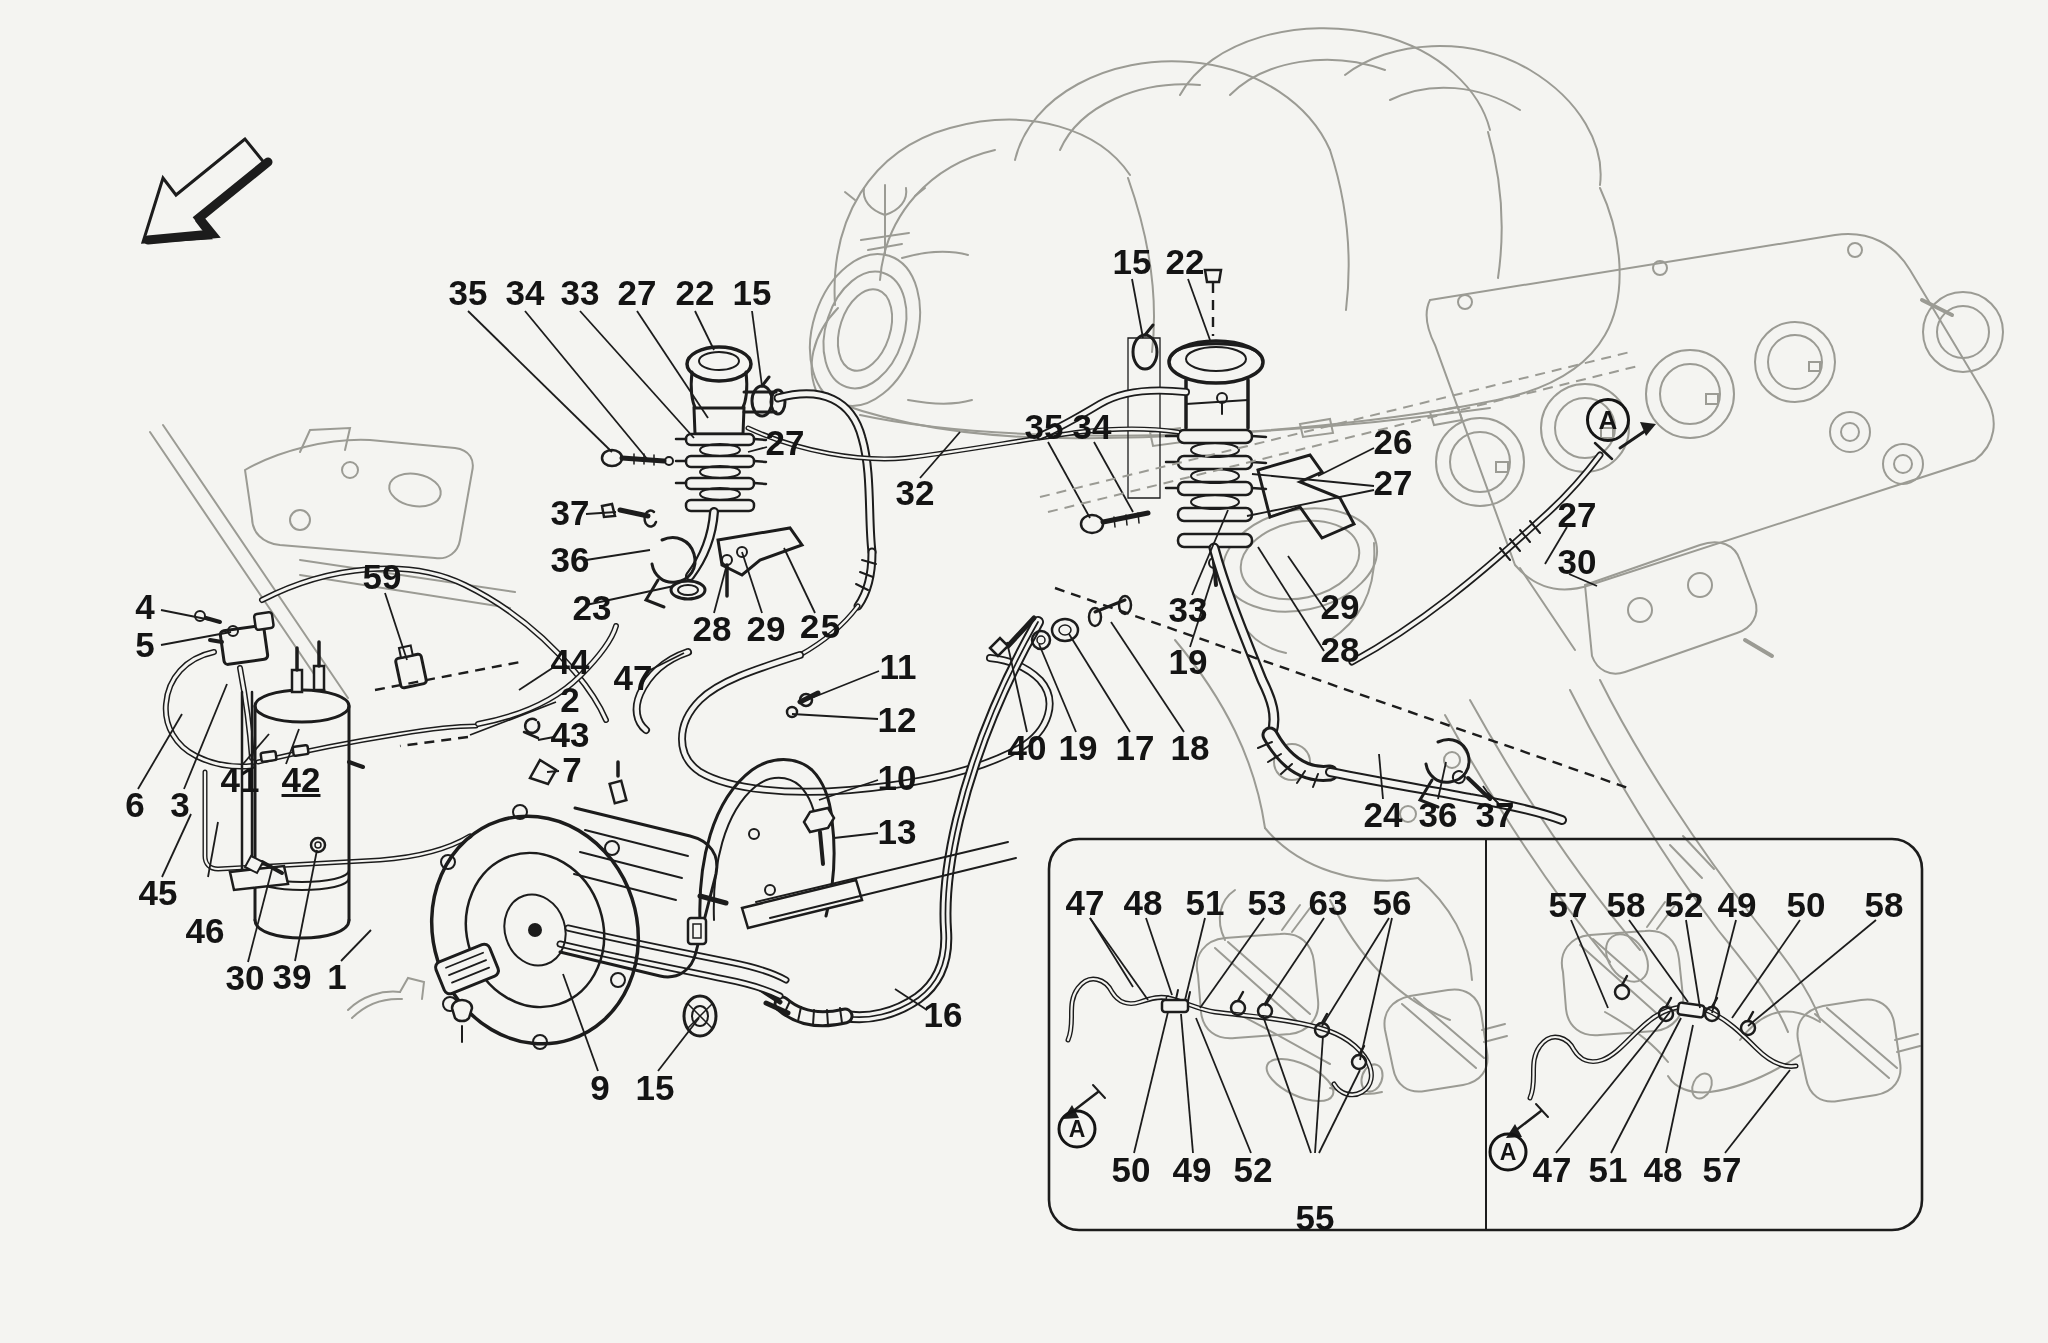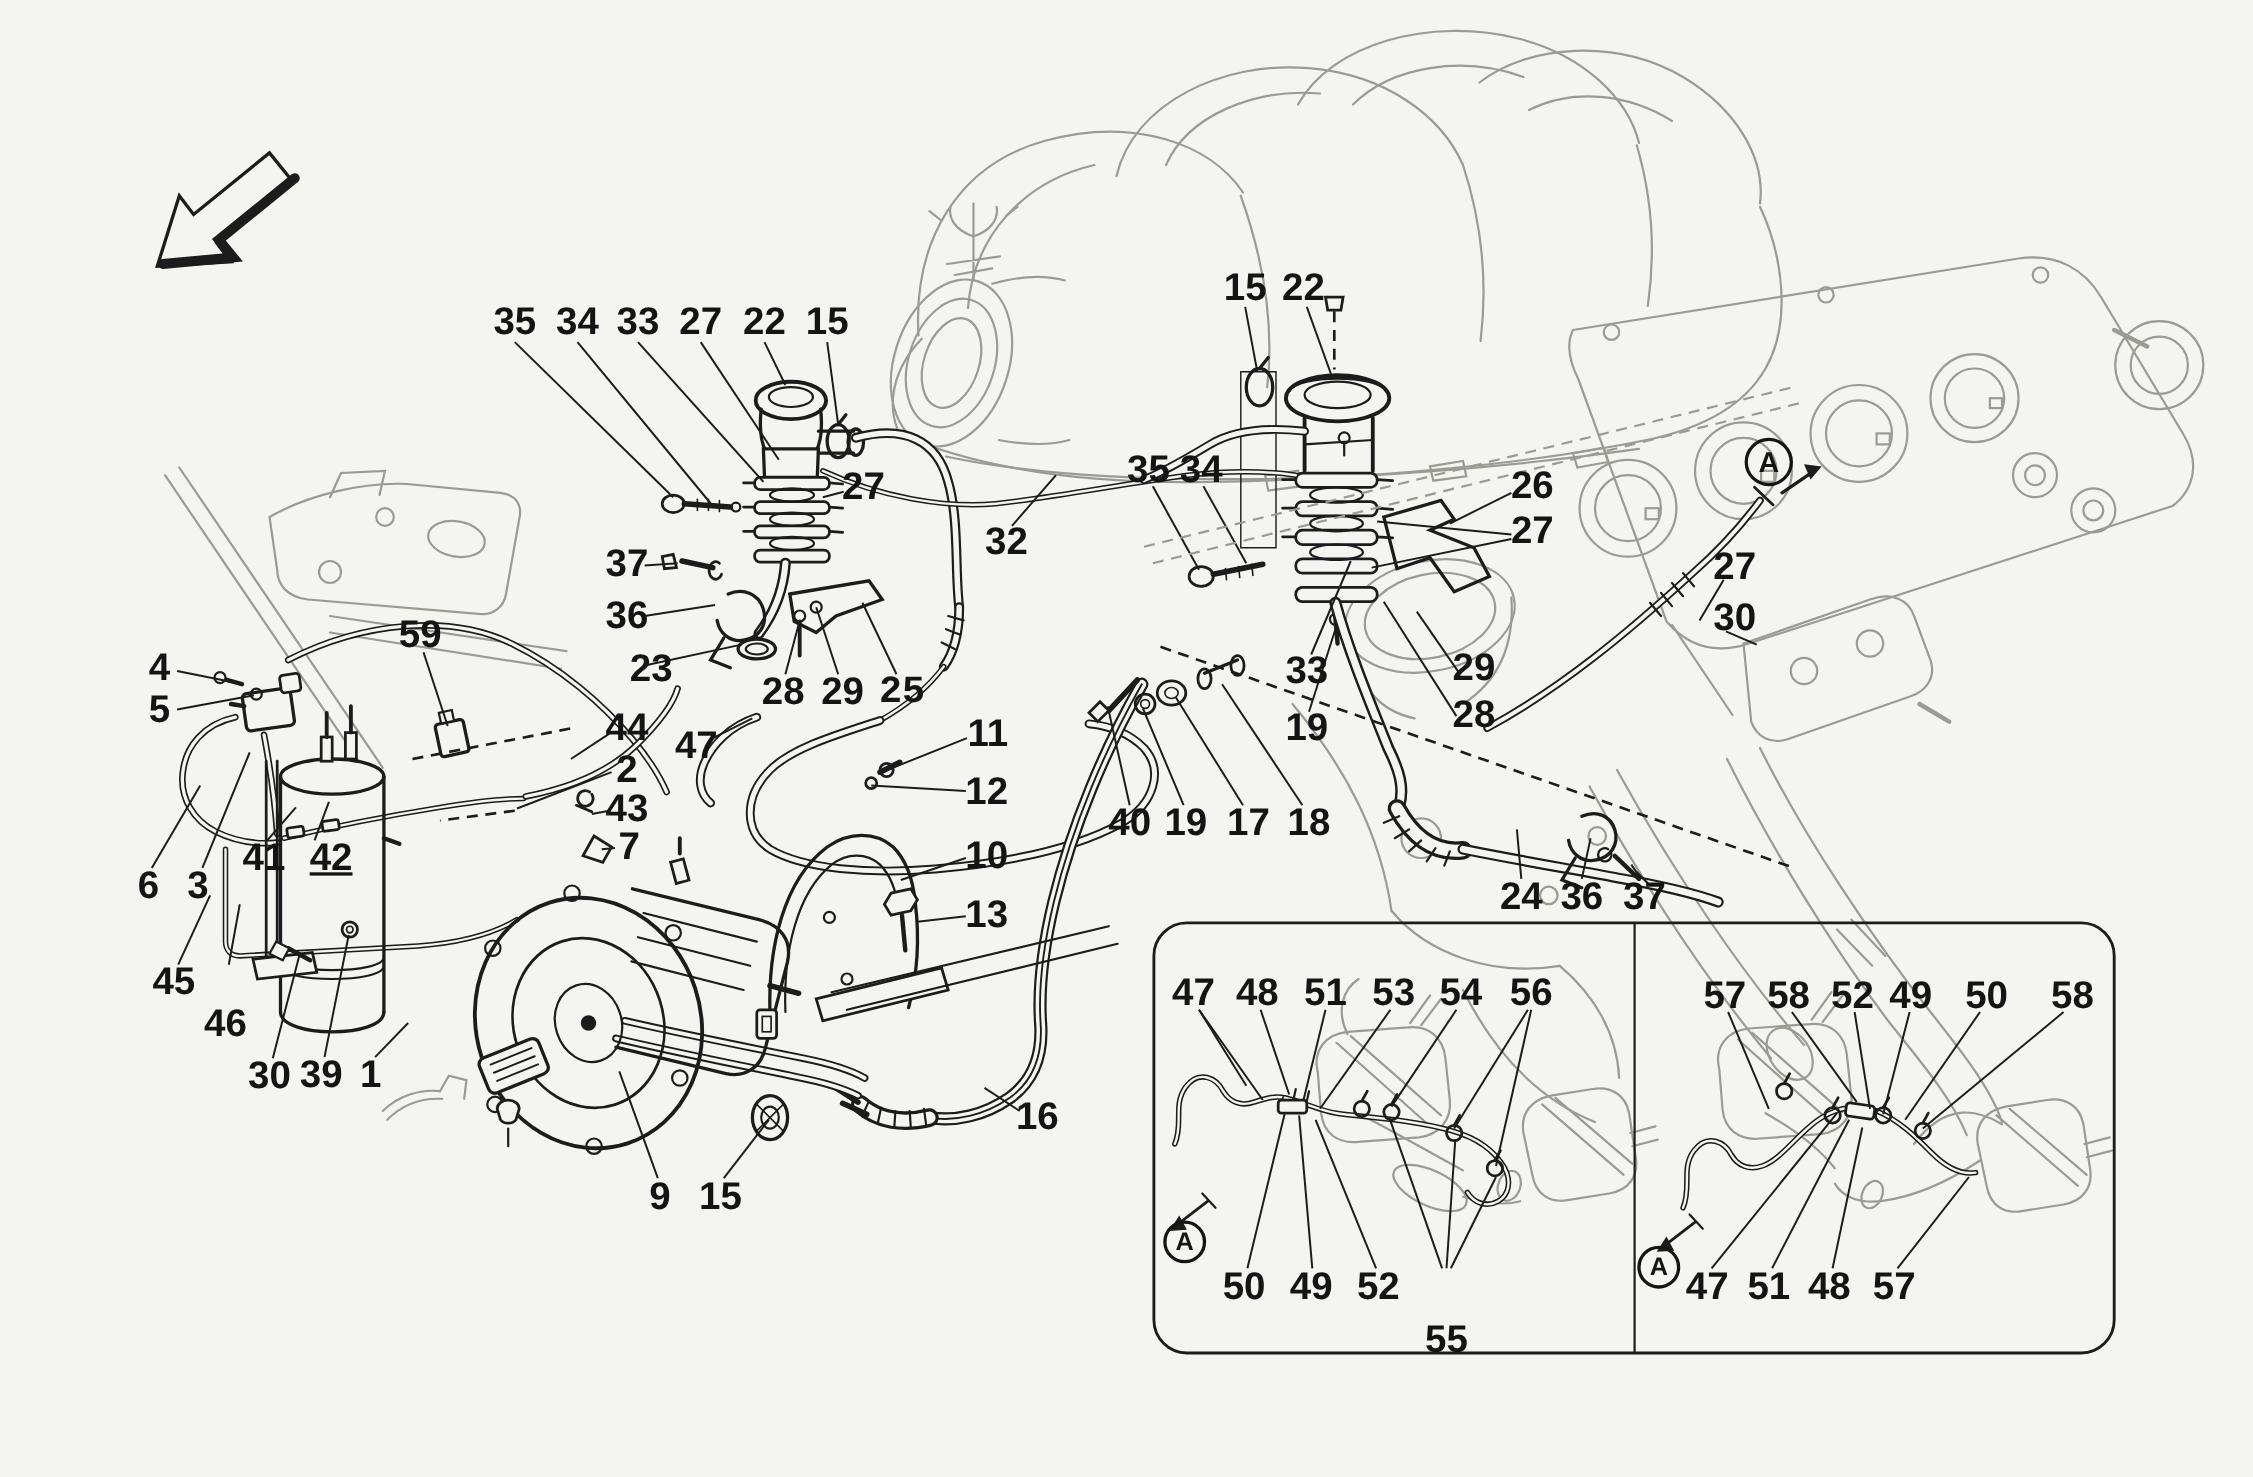--- a/index.html
+++ b/index.html
@@ -596,21 +596,21 @@
     <div class="callout" style="left: 943px; top: 1015px;">16</div>
     <div class="callout" style="left: 600px; top: 1088px;">9</div>
     <div class="callout" style="left: 655px; top: 1088px;">15</div>
     <div class="callout" style="left: 1383px; top: 815px;">24</div>
     <div class="callout" style="left: 1438px; top: 815px;">36</div>
     <div class="callout" style="left: 1495px; top: 815px;">37</div>
     <div class="callout" style="left: 1085px; top: 903px;">47</div>
     <div class="callout" style="left: 1143px; top: 903px;">48</div>
     <div class="callout" style="left: 1205px; top: 903px;">51</div>
     <div class="callout" style="left: 1267px; top: 903px;">53</div>
-    <div class="callout" style="left: 1328px; top: 903px;">54</div>
+    <div class="callout" style="left: 1328px; top: 903px;">63</div>
     <div class="callout" style="left: 1392px; top: 903px;">56</div>
     <div class="callout" style="left: 1131px; top: 1170px;">50</div>
     <div class="callout" style="left: 1192px; top: 1170px;">49</div>
     <div class="callout" style="left: 1253px; top: 1170px;">52</div>
     <div class="callout" style="left: 1315px; top: 1170px; margin-top: 48px;">55</div>
     <div class="callout" style="left: 1568px; top: 905px;">57</div>
     <div class="callout" style="left: 1626px; top: 905px;">58</div>
     <div class="callout" style="left: 1684px; top: 905px;">52</div>
     <div class="callout" style="left: 1737px; top: 905px;">49</div>
     <div class="callout" style="left: 1806px; top: 905px;">50</div>

